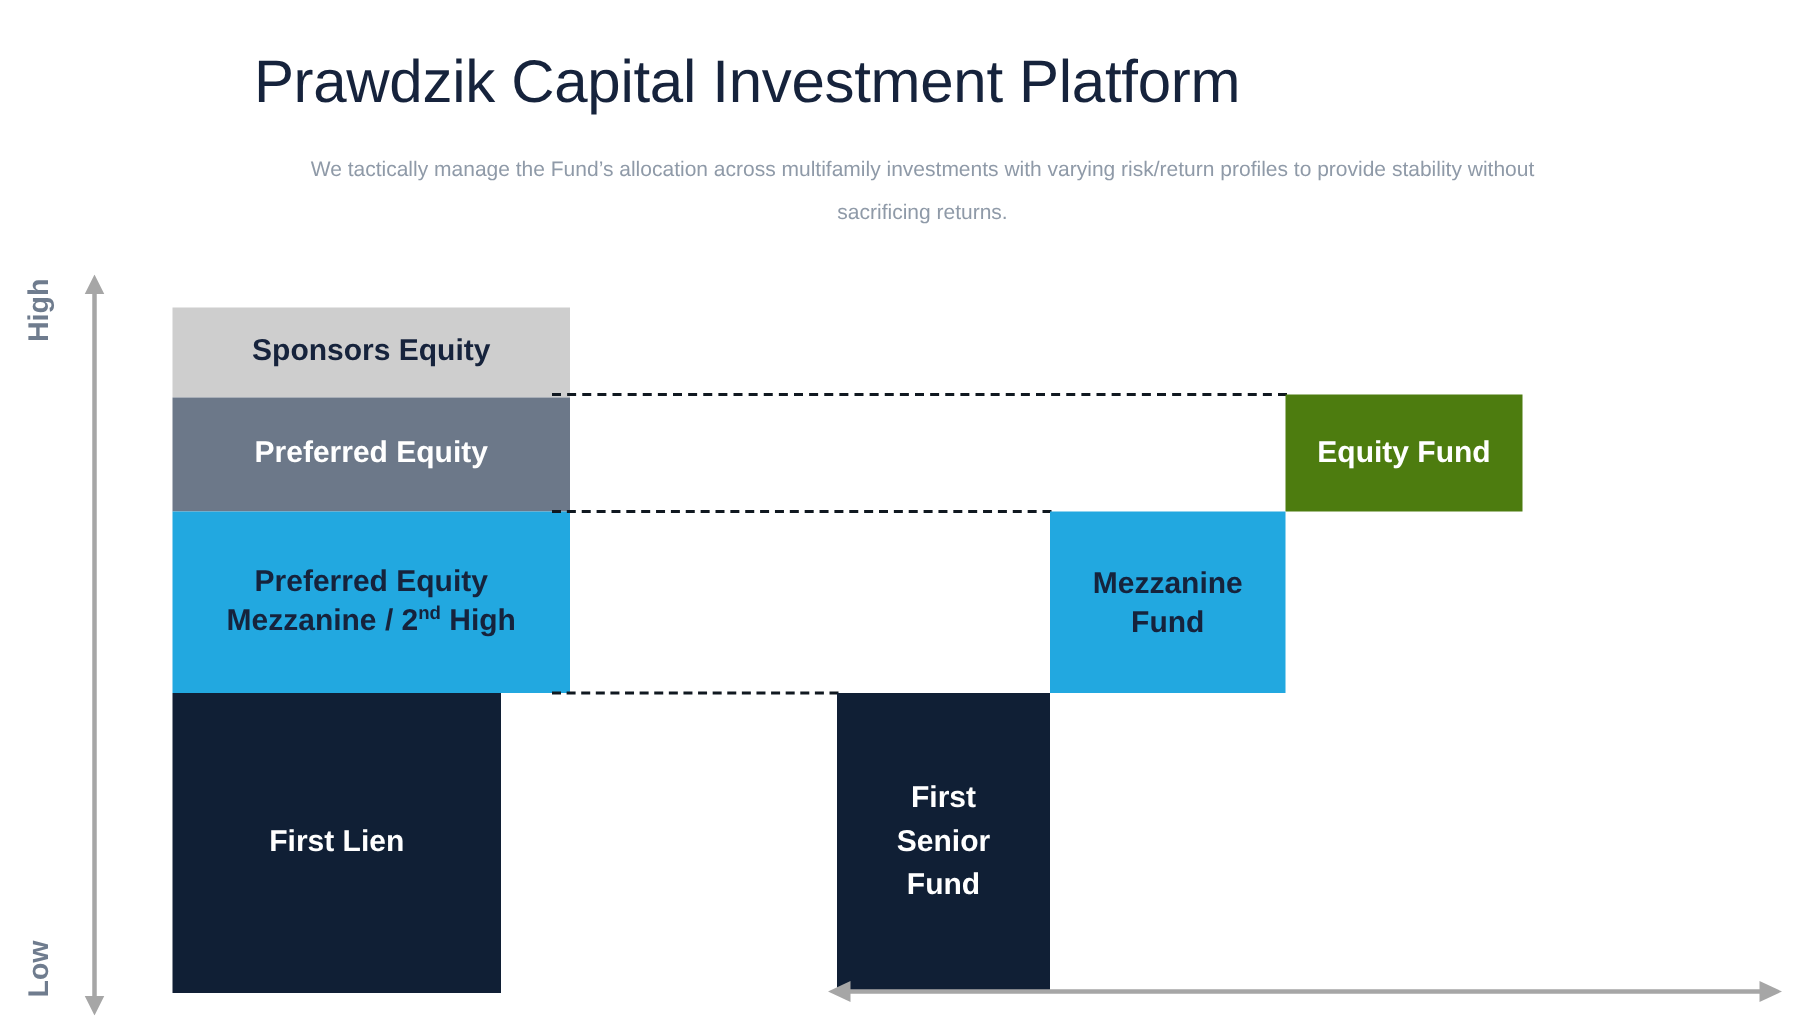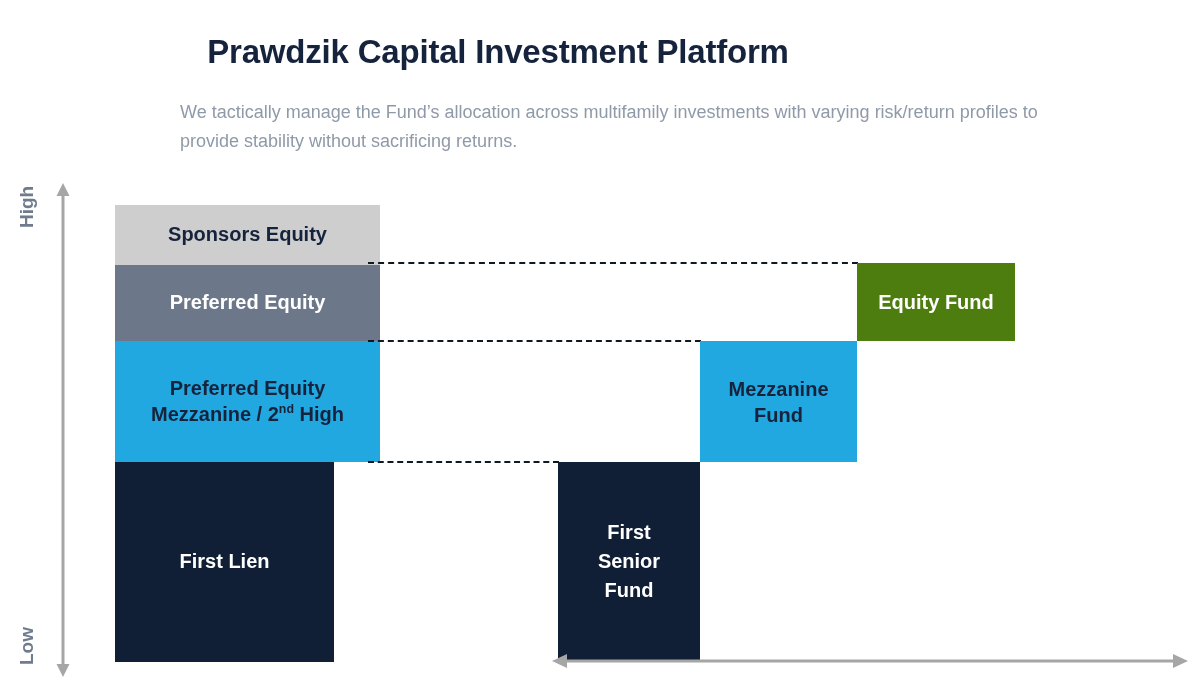--- a/index.html
+++ b/index.html
@@ -10,26 +10,27 @@
     font-family:"Liberation Sans", sans-serif;
     overflow:hidden;
     position:relative;
   }
   #stage{position:absolute;left:0;top:0;width:1200px;height:690px;}
 
   
   .title{
     position:absolute; left:0; top:33px; width:996px;
     text-align:center;
-    font-size:33px; font-weight:700; color:#16233c;
+    font-size:40px; font-weight:400; color:#16233c;
     letter-spacing:-0.2px;
   }
   .subtitle{
     position:absolute; left:180px; top:98px; width:870px;
-    font-size:18px; font-weight:400; color:#8f9aa8;
+    text-align:center;
+    font-size:14px; font-weight:400; color:#8f9aa8;
     line-height:29px;
   }
 
   
   .v-axis{position:absolute; left:55px; top:183px; width:16px; height:494px;}
   .v-axis svg{display:block;}
   .axis-label{
     position:absolute;
     font-size:19px; font-weight:600; color:#6f7c8e;
     transform:rotate(-90deg);

